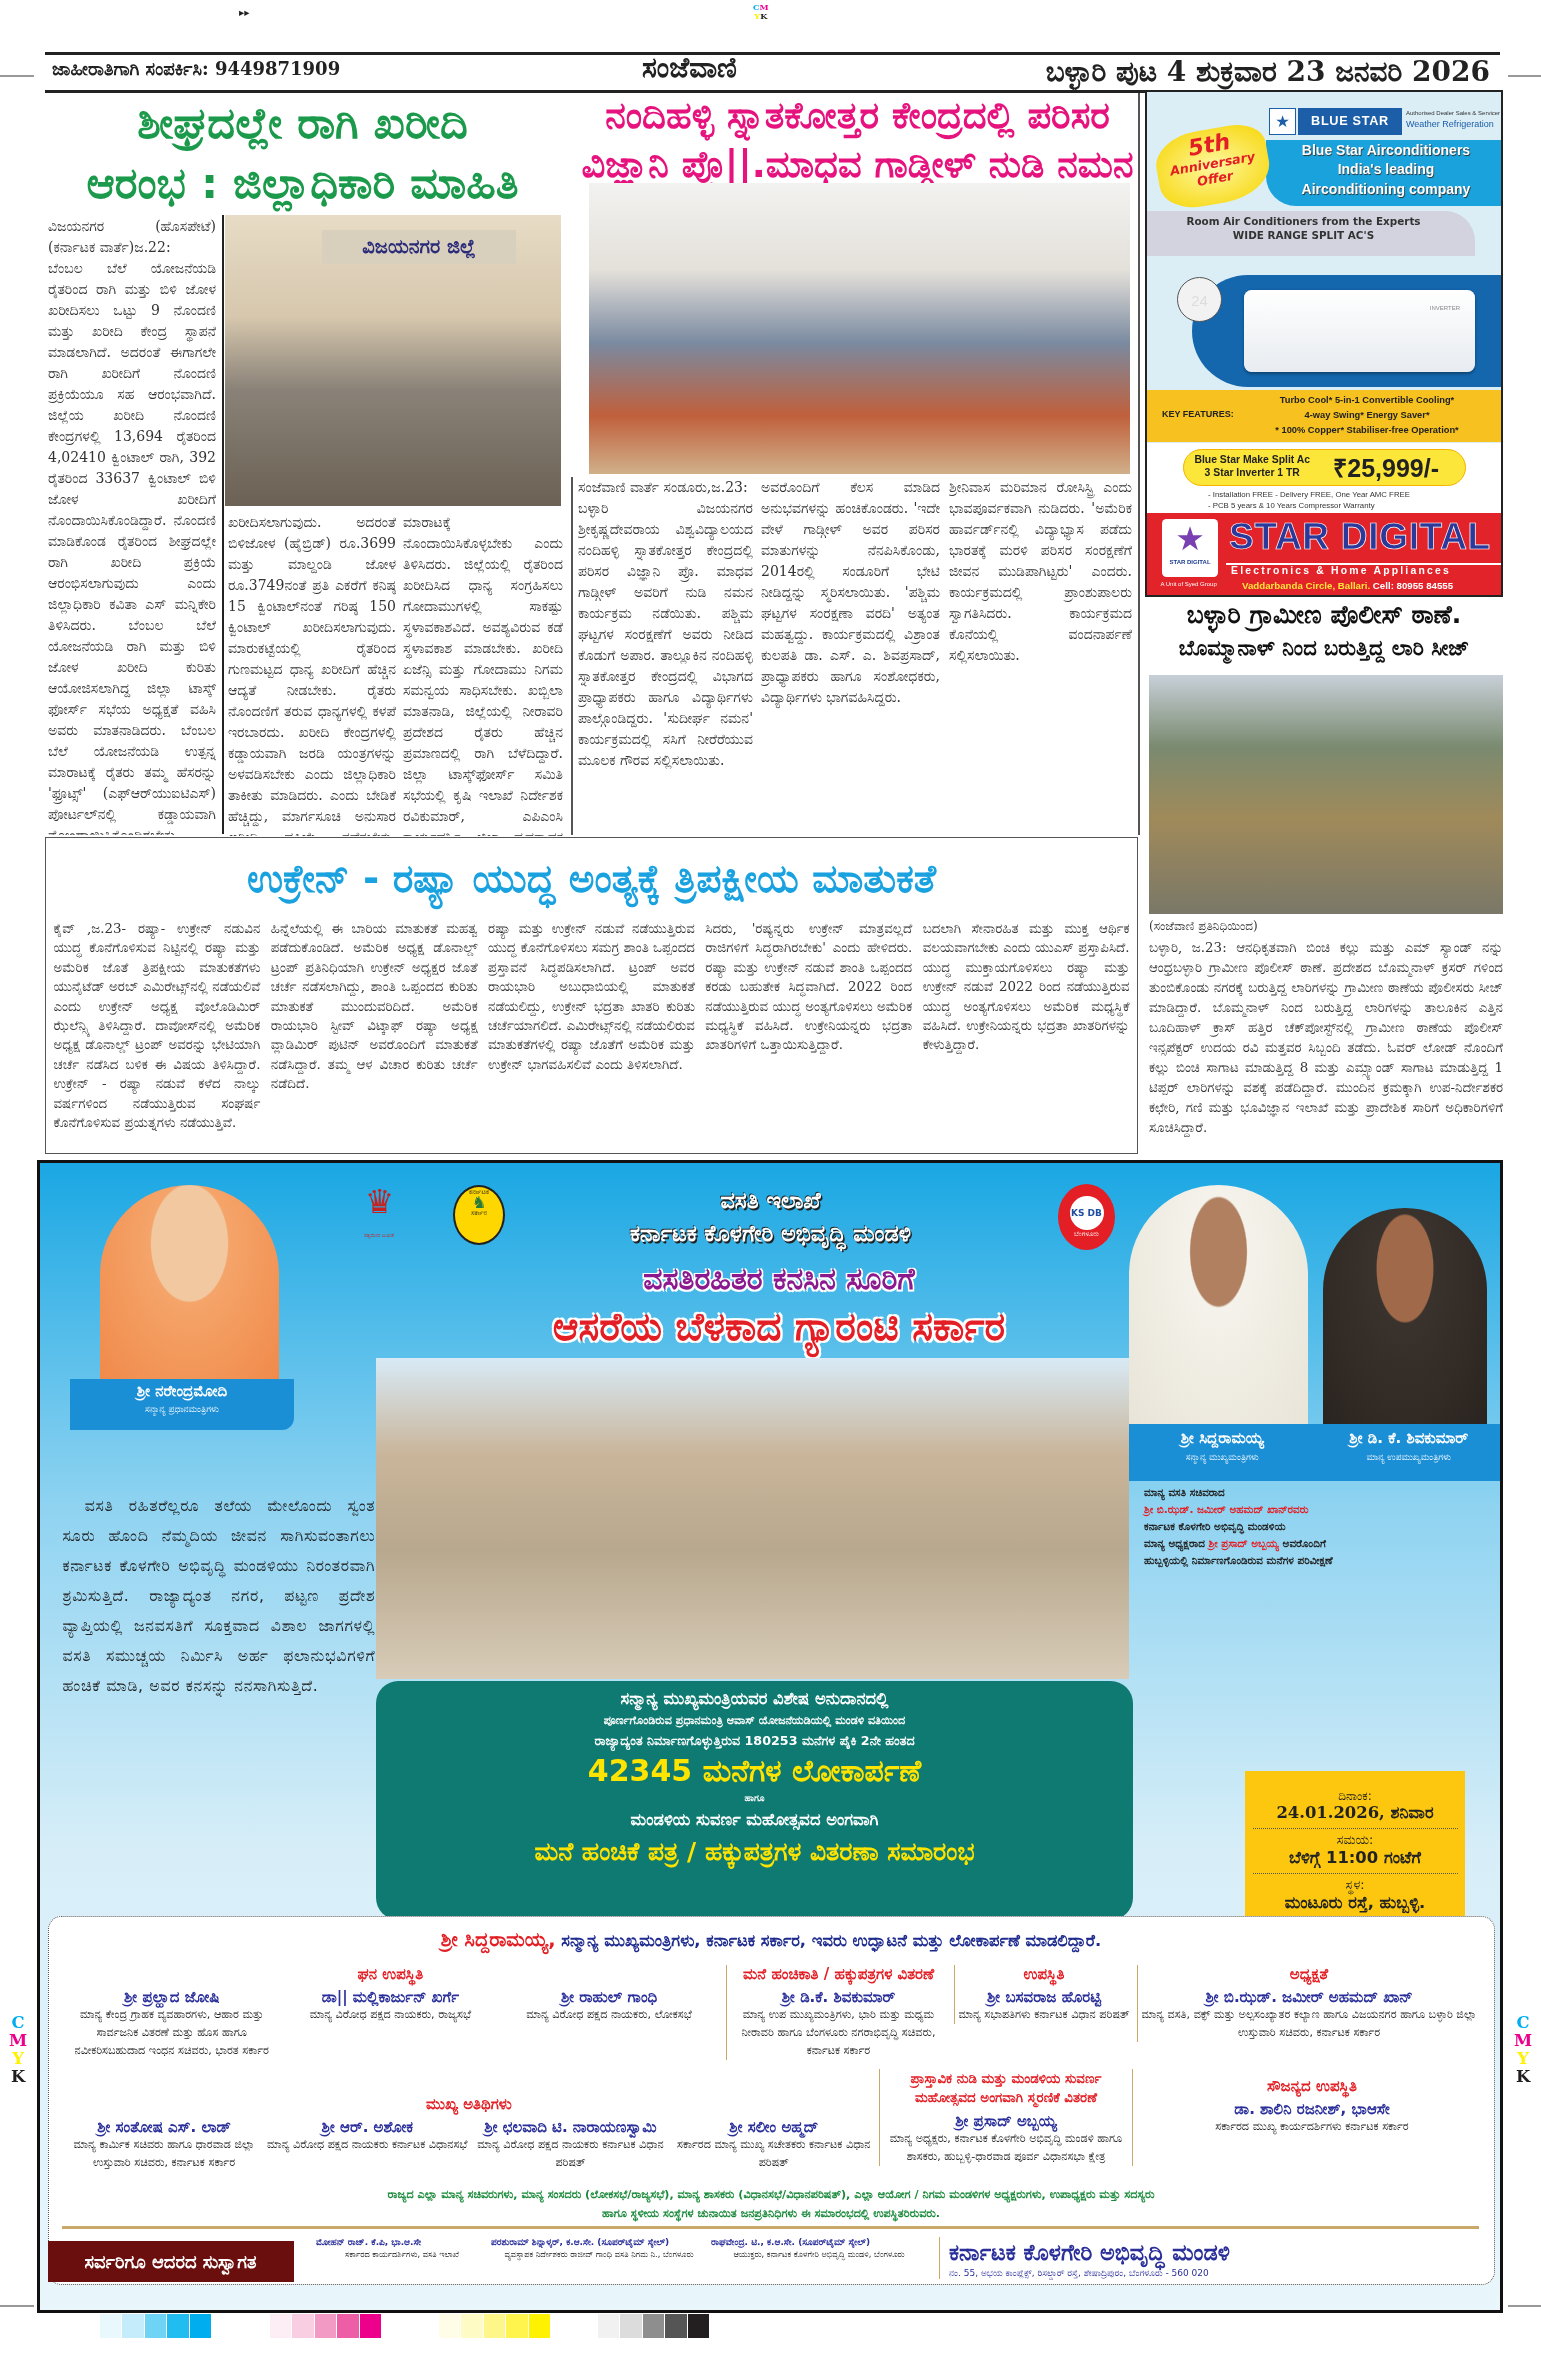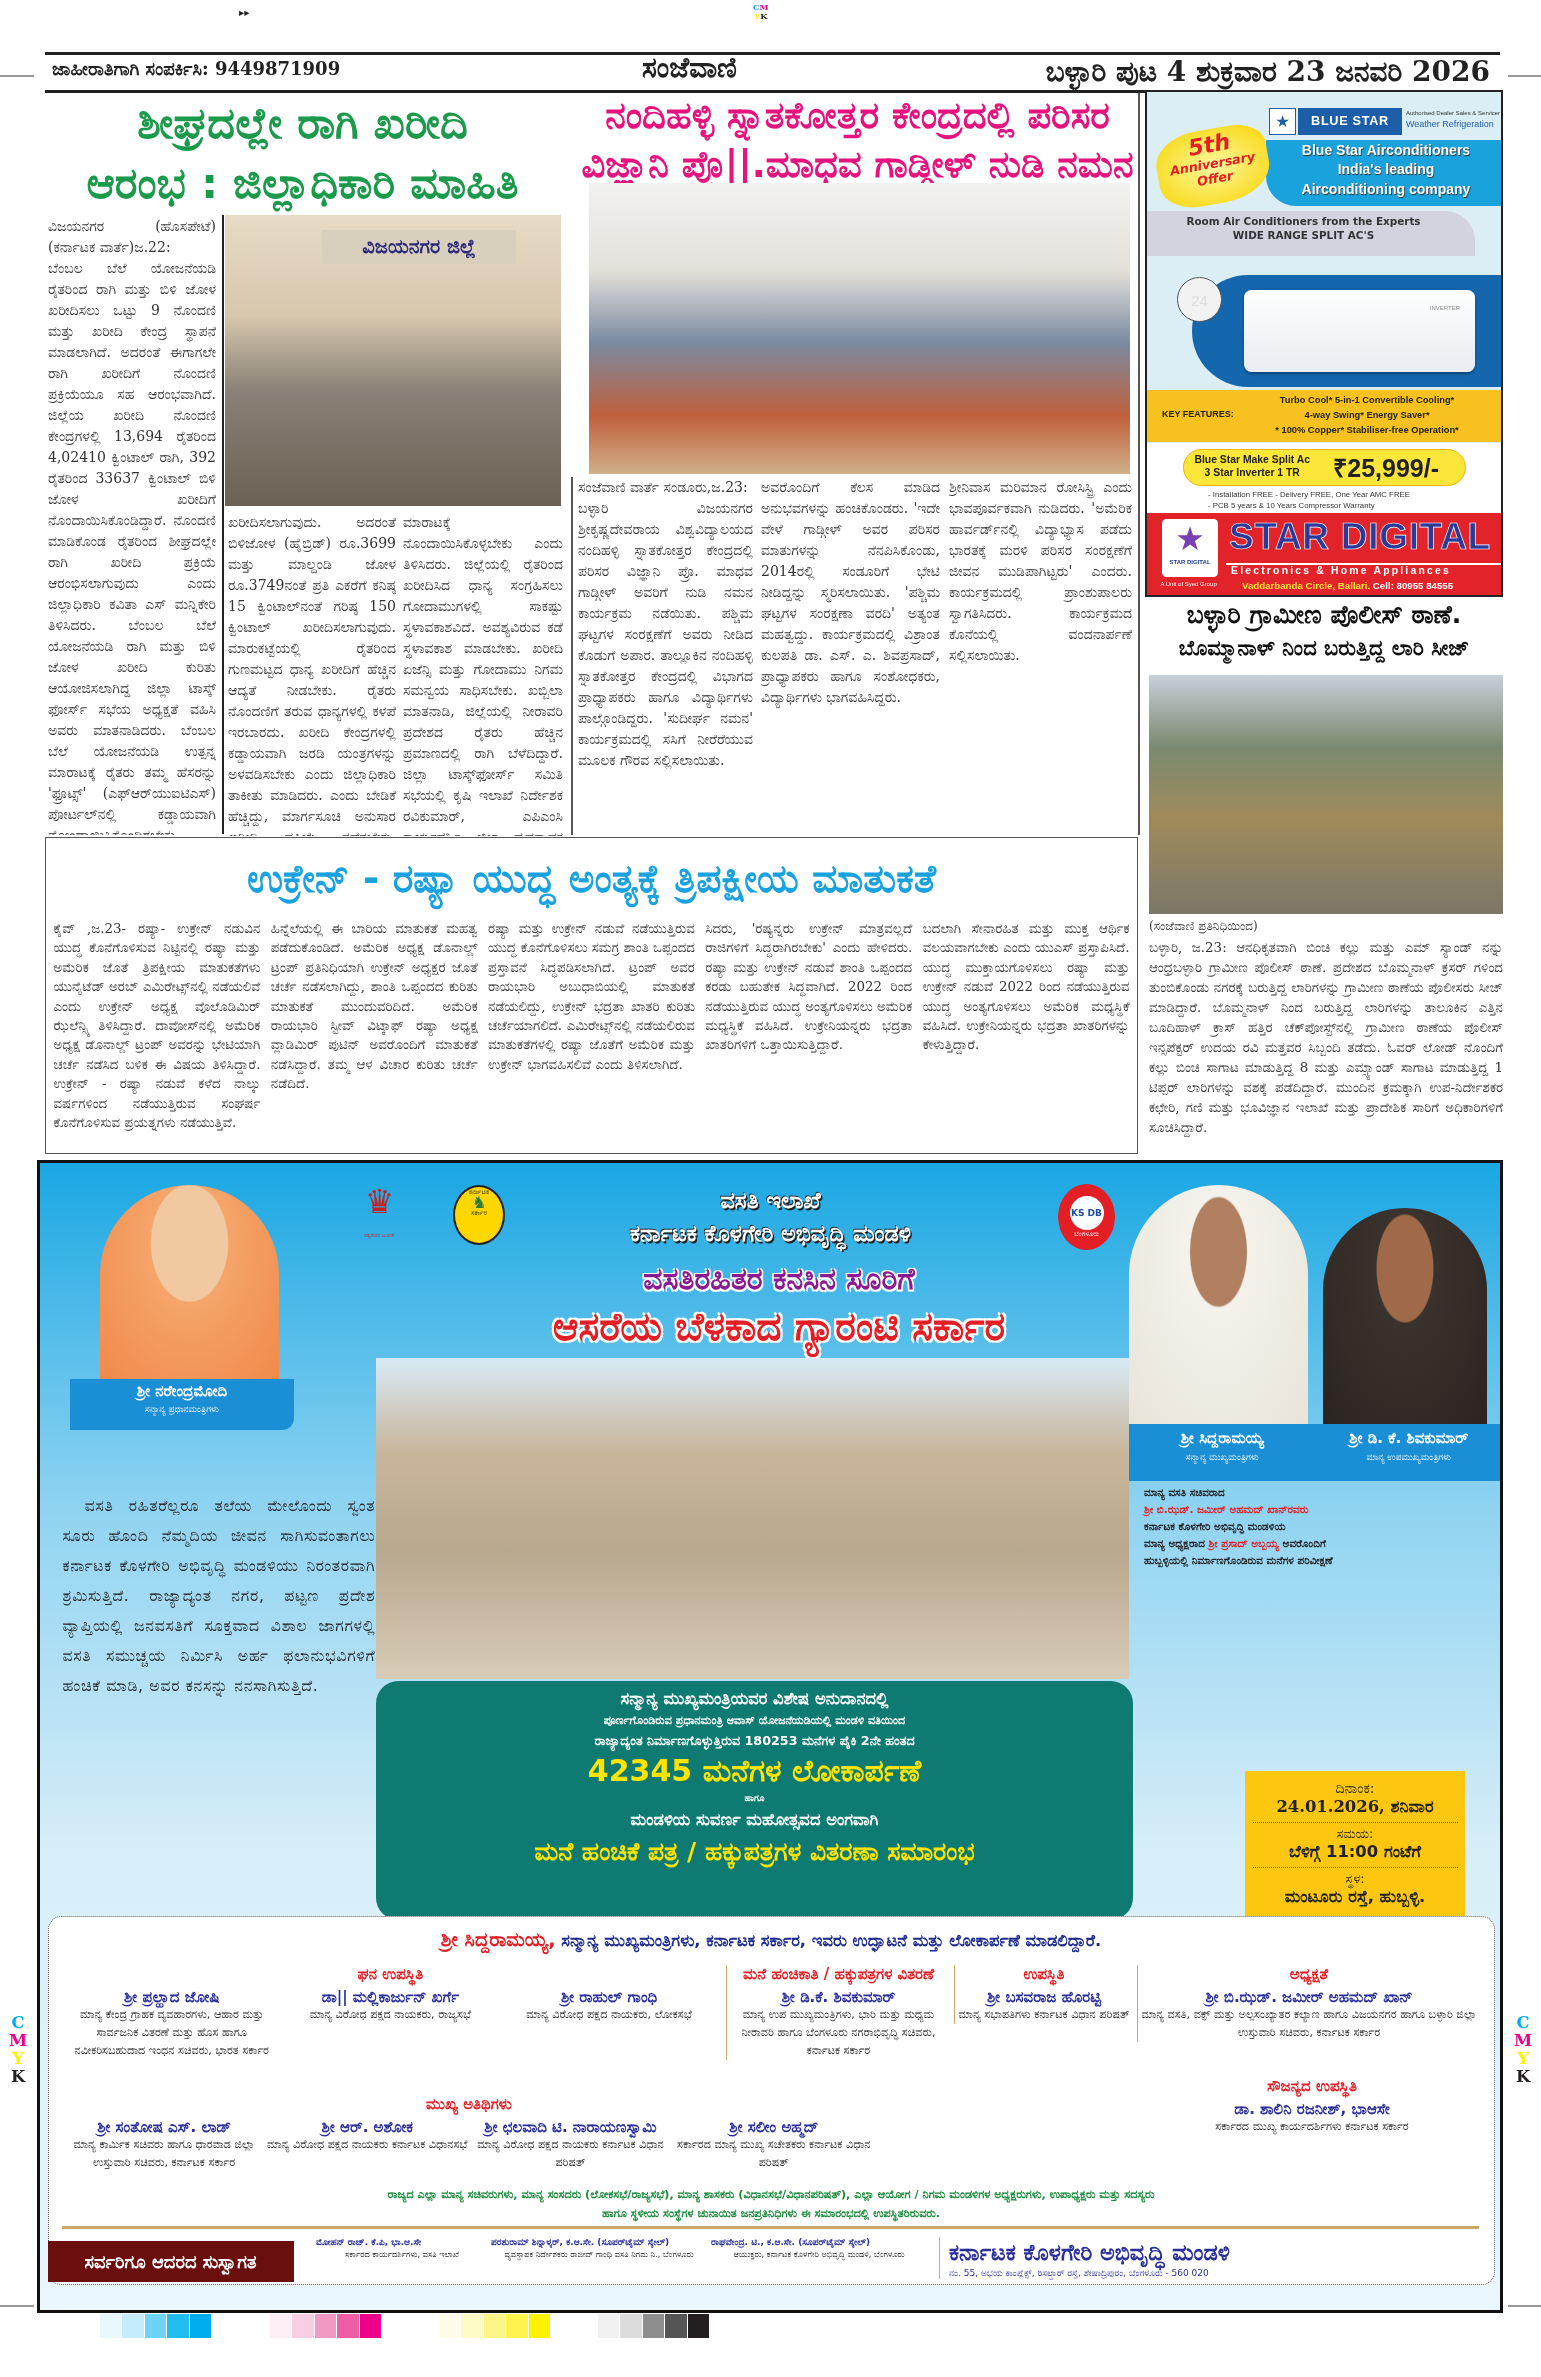--- a/index.html
+++ b/index.html
@@ -213,21 +213,21 @@
     <div style="font-size:16.4px;font-weight:bold;line-height:24px">ಸನ್ಮಾನ್ಯ ಮುಖ್ಯಮಂತ್ರಿಯವರ ವಿಶೇಷ ಅನುದಾನದಲ್ಲಿ</div>
     <div style="font-size:11.2px;font-weight:bold;line-height:19.4px">ಪೂರ್ಣಗೊಂಡಿರುವ ಪ್ರಧಾನಮಂತ್ರಿ ಆವಾಸ್ ಯೋಜನೆಯಡಿಯಲ್ಲಿ ಮಂಡಳಿ ವತಿಯಿಂದ</div>
     <div style="font-size:12.7px;font-weight:bold;line-height:21px">ರಾಜ್ಯಾದ್ಯಂತ ನಿರ್ಮಾಣಗೊಳ್ಳುತ್ತಿರುವ 180253 ಮನೆಗಳ ಪೈಕಿ 2ನೇ ಹಂತದ</div>
     <div class="yellowtxt" style="font-size:30px;font-weight:bold;line-height:40px">42345 ಮನೆಗಳ ಲೋಕಾರ್ಪಣೆ</div>
     <div style="font-size:9px;font-weight:bold;line-height:15px">ಹಾಗೂ</div>
     <div style="font-size:16.4px;font-weight:bold;line-height:27px">ಮಂಡಳಿಯ ಸುವರ್ಣ ಮಹೋತ್ಸವದ ಅಂಗವಾಗಿ</div>
     <div class="yellowtxt" style="font-size:25px;font-weight:bold;line-height:37px">ಮನೆ ಹಂಚಿಕೆ ಪತ್ರ / ಹಕ್ಕುಪತ್ರಗಳ ವಿತರಣಾ ಸಮಾರಂಭ</div>
   </div>
 
   <div style="position:absolute;left:1205px;top:608px;width:220px;height:190px;background:#fcc70e;border-radius:0 0 12px 12px;text-align:center;color:#222">
-    <div style="font-size:14px;margin-top:9px">ದಿನಾಂಕ:</div>
+    <div style="font-size:12px;margin-top:18px">ದಿನಾಂಕ:</div>
     <div style="font-size:16.4px;font-weight:bold;font-family:'DejaVu Serif',serif">24.01.2026, ಶನಿವಾರ</div>
     <div style="border-top:1.5px dotted #555;margin:6px 7.5px 3px"></div>
     <div style="font-size:12.7px">ಸಮಯ:</div>
     <div style="font-size:16.4px;font-weight:bold">ಬೆಳಿಗ್ಗೆ 11:00 ಗಂಟೆಗೆ</div>
     <div style="border-top:1.5px dotted #555;margin:6px 7.5px 3px"></div>
     <div style="font-size:12.7px">ಸ್ಥಳ:</div>
     <div style="font-size:16.4px;font-weight:bold">ಮಂಟೂರು ರಸ್ತೆ, ಹುಬ್ಬಳ್ಳಿ.</div>
   </div>
 
   <div style="position:absolute;left:7.5px;top:753px;width:1447px;height:369px;background:#fff;border:1.5px dotted #555;border-radius:13.4px"></div>
@@ -282,20 +282,25 @@
       <div style="flex:1">
           <div class="guest-n">ಶ್ರೀ ಛಲವಾದಿ ಟಿ. ನಾರಾಯಣಸ್ವಾಮಿ</div>
           <div class="guest-r">ಮಾನ್ಯ ವಿರೋಧ ಪಕ್ಷದ ನಾಯಕರು ಕರ್ನಾಟಕ ವಿಧಾನ ಪರಿಷತ್</div>
         </div>
       <div style="flex:1">
           <div class="guest-n">ಶ್ರೀ ಸಲೀಂ ಅಹ್ಮದ್</div>
           <div class="guest-r">ಸರ್ಕಾರದ ಮಾನ್ಯ ಮುಖ್ಯ ಸಚೇತಕರು ಕರ್ನಾಟಕ ವಿಧಾನ ಪರಿಷತ್</div>
         </div>
     </div>
   </div>
+  <div style="position:absolute;left:839px;top:906px;width:254px;border-left:1.5px solid #c9a86a;border-right:1.5px solid #c9a86a">
+    <div class="guest-h" style="font-size:13.4px;line-height:19.4px">ಪ್ರಾಸ್ತಾವಿಕ ನುಡಿ ಮತ್ತು ಮಂಡಳಿಯ ಸುವರ್ಣ ಮಹೋತ್ಸವದ ಅಂಗವಾಗಿ ಸ್ಮರಣಿಕೆ ವಿತರಣೆ</div>
+    <div class="guest-n">ಶ್ರೀ ಪ್ರಸಾದ್ ಅಬ್ಬಯ್ಯ</div>
+    <div class="guest-r">ಮಾನ್ಯ ಅಧ್ಯಕ್ಷರು, ಕರ್ನಾಟಕ ಕೊಳಗೇರಿ ಅಭಿವೃದ್ಧಿ ಮಂಡಳಿ ಹಾಗೂ ಶಾಸಕರು, ಹುಬ್ಬಳ್ಳಿ-ಧಾರವಾಡ ಪೂರ್ವ ವಿಧಾನಸಭಾ ಕ್ಷೇತ್ರ</div>
+  </div>
   <div style="position:absolute;left:1104px;top:914px;width:336px">
     <div class="guest-h">ಸೌಜನ್ಯದ ಉಪಸ್ಥಿತಿ</div>
     <div class="guest-n">ಡಾ. ಶಾಲಿನಿ ರಜನೀಶ್, ಭಾಆಸೇ</div>
     <div class="guest-r">ಸರ್ಕಾರದ ಮುಖ್ಯ ಕಾರ್ಯದರ್ಶಿಗಳು ಕರ್ನಾಟಕ ಸರ್ಕಾರ</div>
   </div>
 
   <div style="position:absolute;left:7.5px;top:1022px;width:1447px;text-align:center;color:#1a8a3a;font-weight:bold;font-size:11.2px;line-height:19.4px">
     <div>ರಾಜ್ಯದ ಎಲ್ಲಾ ಮಾನ್ಯ ಸಚಿವರುಗಳು, ಮಾನ್ಯ ಸಂಸದರು (ಲೋಕಸಭೆ/ರಾಜ್ಯಸಭೆ), ಮಾನ್ಯ ಶಾಸಕರು (ವಿಧಾನಸಭೆ/ವಿಧಾನಪರಿಷತ್), ಎಲ್ಲಾ ಆಯೋಗ / ನಿಗಮ ಮಂಡಳಿಗಳ ಅಧ್ಯಕ್ಷರುಗಳು, ಉಪಾಧ್ಯಕ್ಷರು ಮತ್ತು ಸದಸ್ಯರು</div>
     <div>ಹಾಗೂ ಸ್ಥಳೀಯ ಸಂಸ್ಥೆಗಳ ಚುನಾಯಿತ ಜನಪ್ರತಿನಿಧಿಗಳು ಈ ಸಮಾರಂಭದಲ್ಲಿ ಉಪಸ್ಥಿತರಿರುವರು.</div>
   </div>

